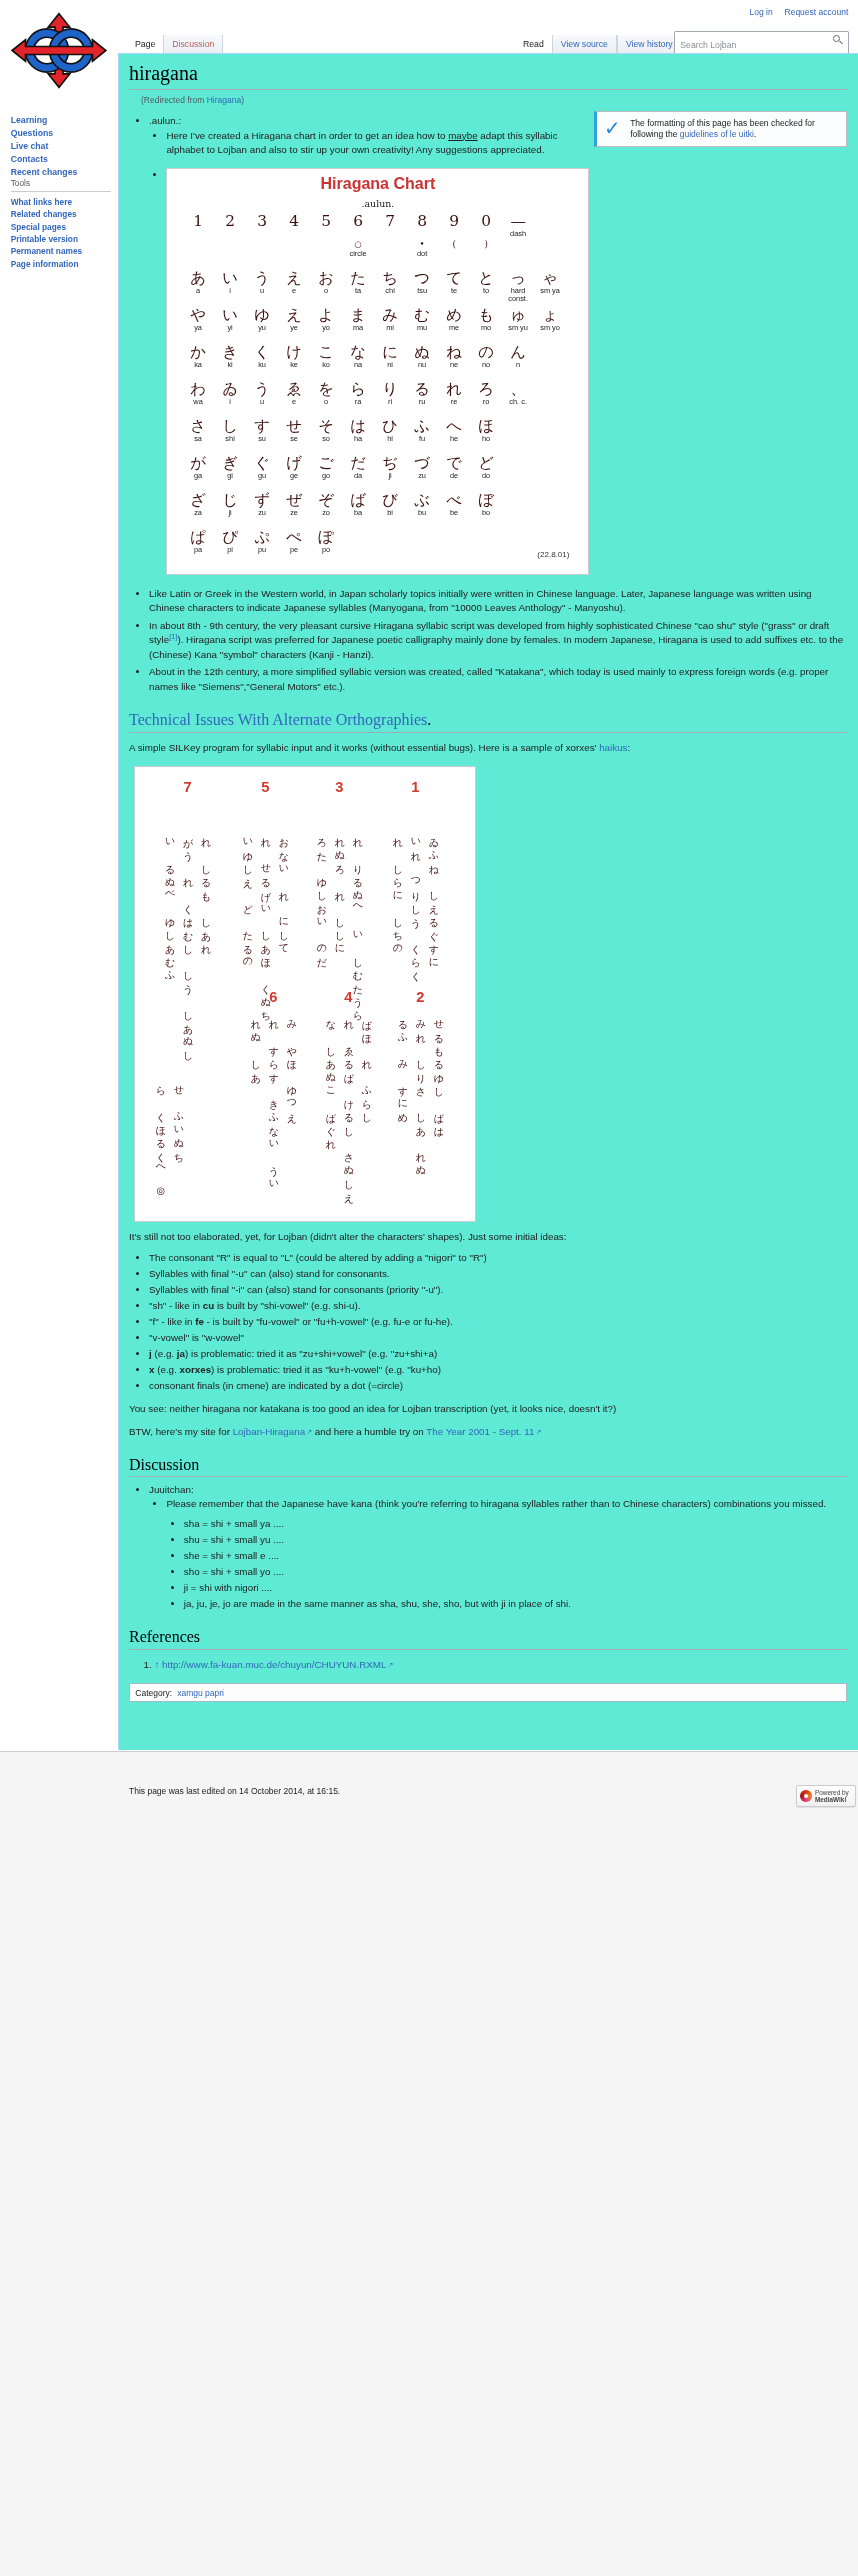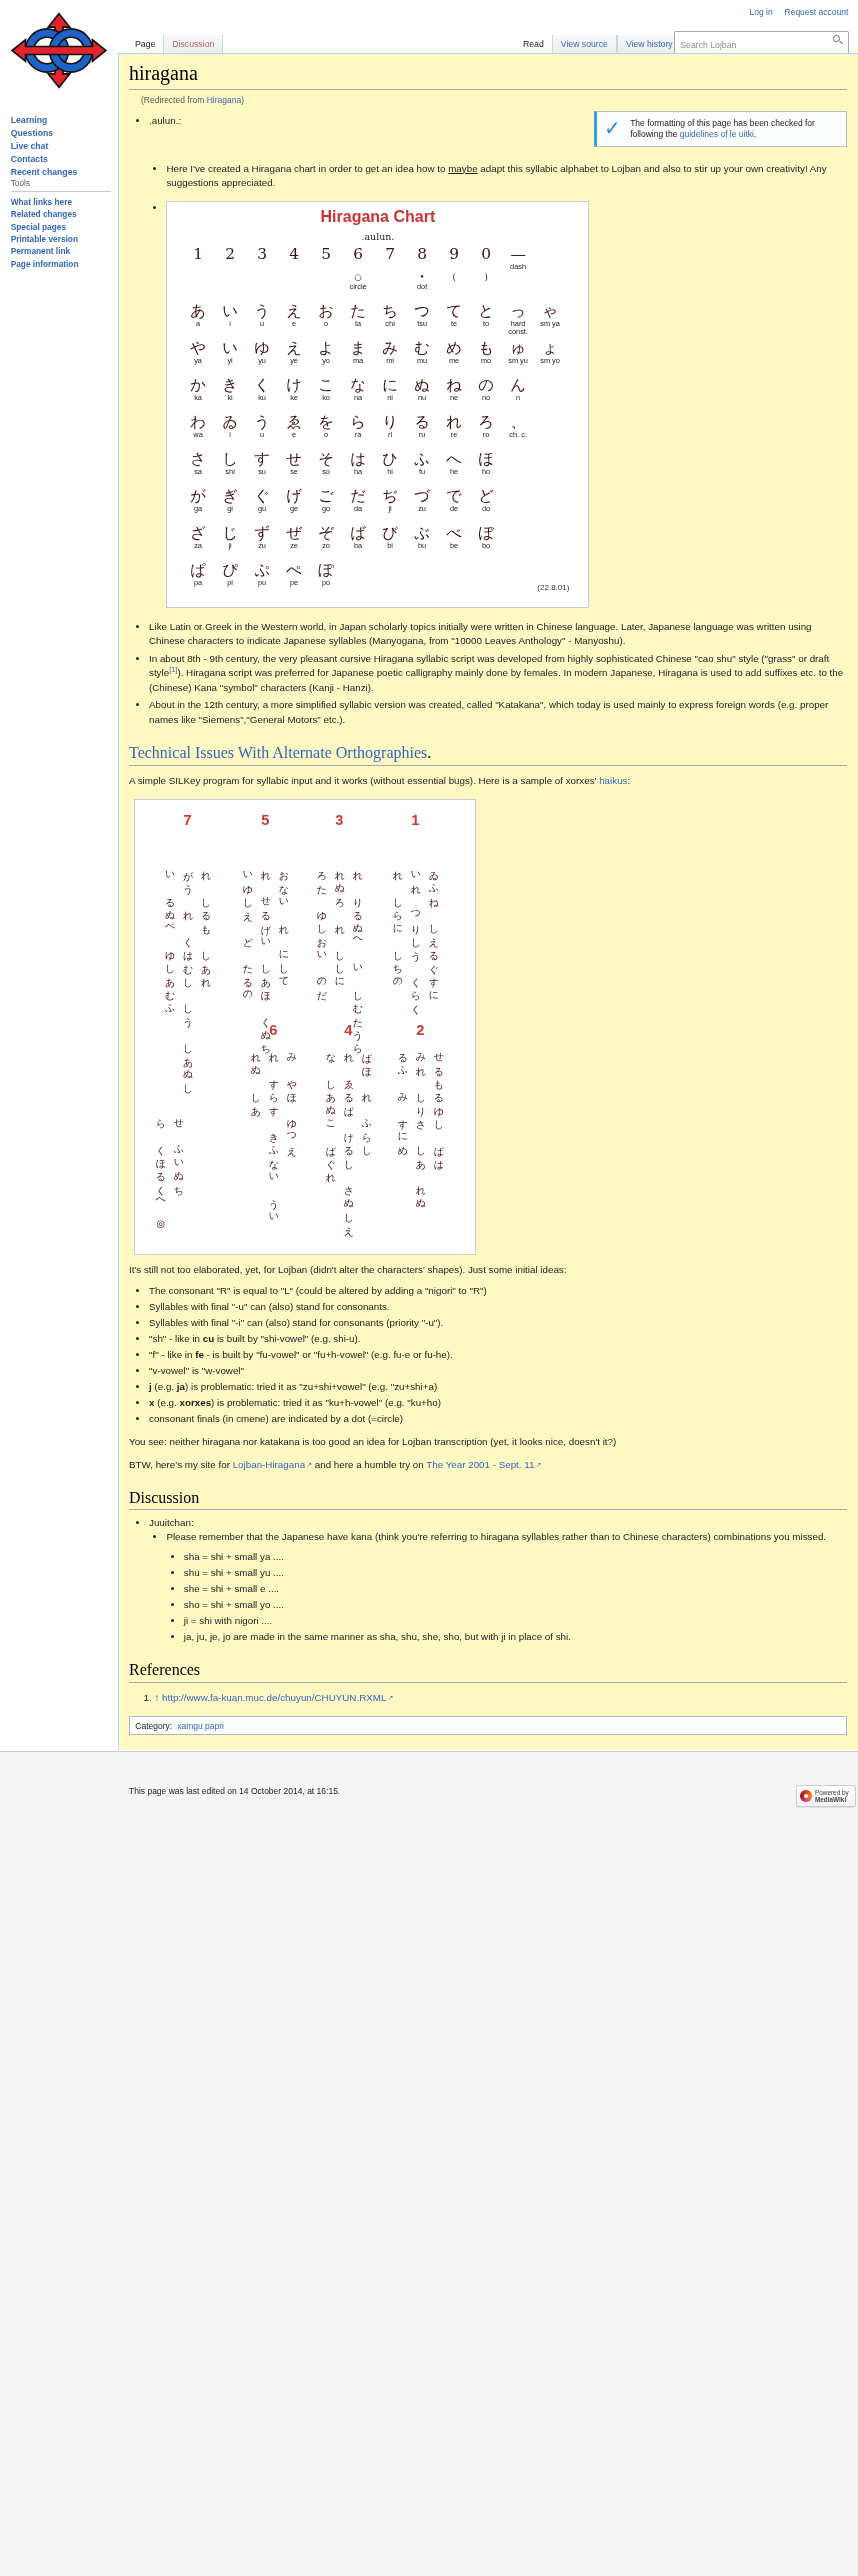--- a/index.html
+++ b/index.html
@@ -45,38 +45,38 @@
   #logo { position: absolute; left: 8px; top: 10.7px; }
   #sidebar-nav { position: absolute; left: 10.7px; top: 114px; font-size: 8.7px; line-height: 13px; }
   #sidebar-nav a, #tools-list a { display: block; font-weight: bold; }
   #tools-block { position: absolute; left: 10.7px; top: 178px; width: 100px; font-size: 8.3px; }
   #tools-title { color: #54595d; padding-bottom: 2.7px; border-bottom: 0.7px solid #c8ccd1; margin-bottom: 4px; }
   #tools-list { line-height: 12.4px; font-size: 8.3px; }
 
   
   #content {
     position: absolute; left: 118px; top: 53px; width: 740px; height: 1697px;
-    background: #fef9c3; border-left: 0.7px solid #a7d7f9; border-top: 0.7px solid #a7d7f9;
+    background: #5eead4; border-left: 0.7px solid #a7d7f9; border-top: 0.7px solid #a7d7f9;
     padding: 8px 10.7px 0 10px; overflow: hidden;
   }
   h1#page-title {
     font-family: "Liberation Serif", "DejaVu Serif", serif; font-weight: normal;
     font-size: 20px; color: #000; padding-bottom: 4px; border-bottom: 0.7px solid #a2a9b1;
   }
   #redirect-note { font-size: 8.5px; color: #54595d; margin: 4.7px 0 0 12px; }
   #notice-box {
     float: right; width: 253px; margin: 6.7px 0 6.7px 9.4px;
     border: 0.7px solid #bcbcbc; border-left: 3.3px solid #36a0dc; background: #fcfdfe;
     padding: 5.3px 6.7px 5.3px 4px; display: flex; align-items: center; gap: 6.7px;
     font-size: 8.5px; line-height: 11.4px; color: #202122;
   }
   #notice-check { color: #2a88d9; font-size: 20px; font-weight: bold; padding: 0 2.7px; }
   ul { list-style: disc; }
   #intro-list { margin: 9.4px 0 0 0; padding-left: 20px; line-height: 14.7px; }
-  #intro-list ul { padding-left: 17.4px; margin-top: 33px; }
+  #intro-list ul { padding-left: 17.4px; }
   #intro-list li { margin-bottom: 1.3px; }
 
   
   #chart-figure { margin-top: 9.4px; }
   #chart-box {
     position: relative; width: 423px; height: 407px;
     border: 0.7px solid #c8ccd1; background: #fff;
     font-family: "DejaVu Serif", "Liberation Serif", serif;
   }
   #chart-title { position: absolute; top: 8px; left: 0; width: 100%; text-align: center;
@@ -209,21 +209,21 @@
     <a>Recent changes</a>
   </nav>
 
 <div id="tools-block">
   <div id="tools-title">Tools</div>
   <div id="tools-list">
       <a>What links here</a>
       <a>Related changes</a>
       <a>Special pages</a>
       <a>Printable version</a>
-      <a>Permanent link</a>
+      <a>Permanent names</a>
       <a>Page information</a>
     </div>
 </div>
 
 <div id="content">
 
   <h1 id="page-title">hiragana</h1>
 
   <div id="redirect-note"><span>(Redirected from </span><a>Hiragana</a><span>)</span></div>
 

